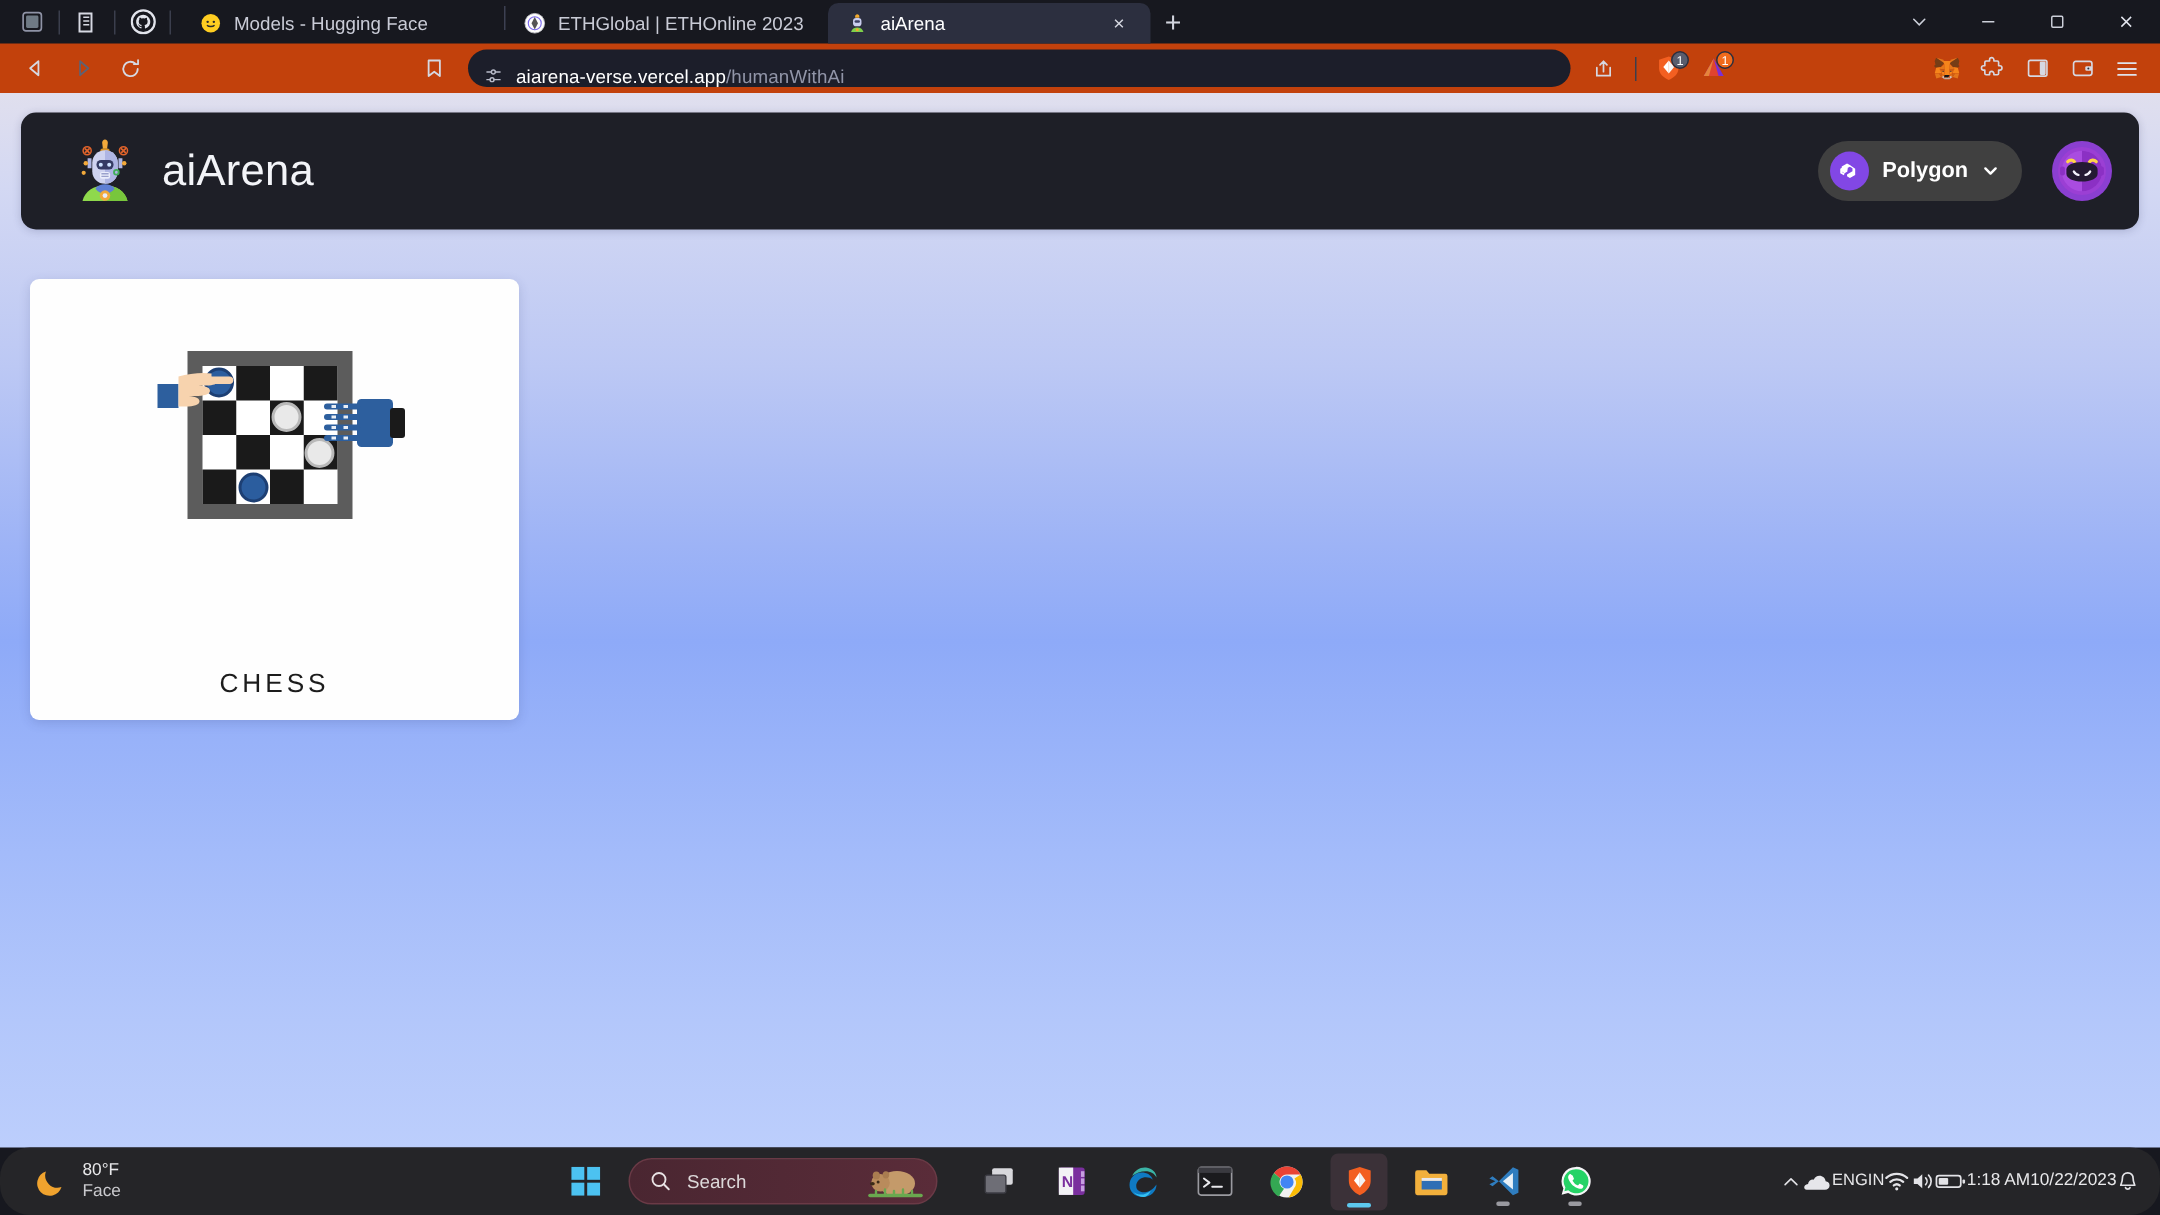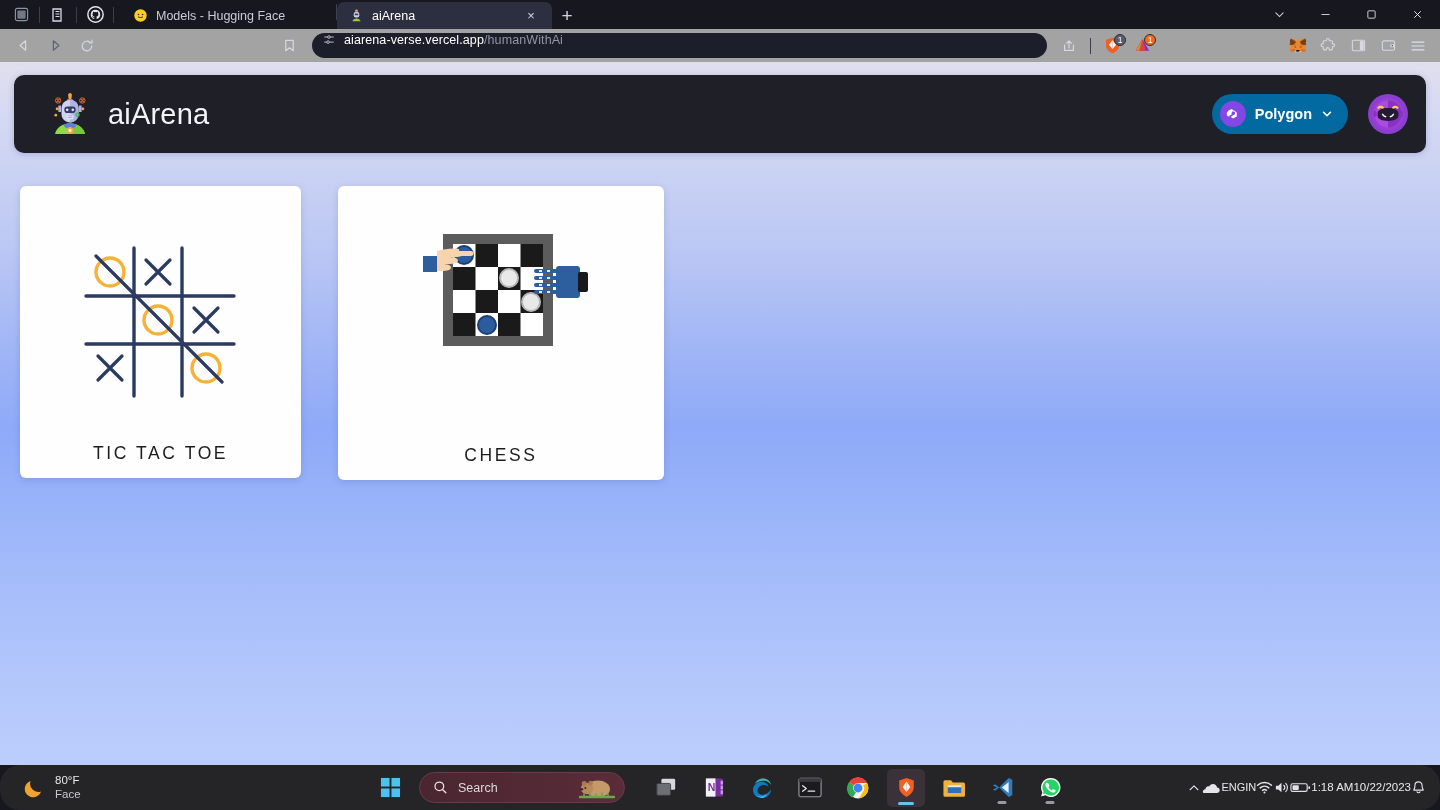--- a/index.html
+++ b/index.html
@@ -5,62 +5,62 @@
   * { box-sizing: border-box; margin: 0; padding: 0; }
   html, body {
     width: 1440px; height: 810px;
     overflow: hidden;
     font-family: "Liberation Sans", sans-serif;
     background: #17181f;
   }
   .screen { position: relative; width: 1440px; height: 810px; overflow: hidden; }
 
   
-  .browser { position: absolute; left:0; top:0; width:1440px; height:62px; background:#a3a3a3; }
+  .browser { position: absolute; left:0; top:0; width:1440px; height:62px; background:#c2410c; }
   .tabstrip { position:absolute; left:0; top:0; width:1440px; height:29px; background:#17181f; display:flex; align-items:flex-end; }
   .quickbtns { display:flex; align-items:center; height:29px; padding:0 4px 0 8px; gap:2px; }
   .qbtn { width:26px; height:24px; display:flex; align-items:center; justify-content:center; border-radius:4px; }
   .qsep { width:1px; height:16px; background:#3b3e4d; margin:0 3px; }
 
   .tabs { display:flex; align-items:flex-end; height:29px; }
   .tab { height:27px; display:flex; align-items:center; gap:8px; padding:0 12px; min-width:215px; max-width:250px;
          border-radius:7px 7px 0 0; font-size:12.5px; color:#c9cbd6; position:relative; }
   .tab.active { background:#2c2f3f; color:#ffffff; }
   .tab .tlabel { white-space:nowrap; overflow:hidden; text-overflow:ellipsis; flex:1; }
   .tab .tclose { width:18px; height:18px; display:flex; align-items:center; justify-content:center; color:#d5d7e0; font-size:13px; }
   .tab-divider { width:1px; height:16px; background:#3d4052; align-self:center; margin-bottom:6px;}
   .newtab { width:30px; height:27px; display:flex; align-items:center; justify-content:center; color:#d2d4de; font-size:19px; font-weight:300; }
 
   .wincontrols { position:absolute; right:0; top:0; height:29px; display:flex; align-items:center; }
   .wc { width:46px; height:29px; display:flex; align-items:center; justify-content:center; color:#cdd0da; }
 
   .navbar { position:absolute; left:0; top:29px; width:1440px; height:33px; display:flex; align-items:center; padding:0 8px; gap:2px; }
   .navbtn { width:30px; height:26px; display:flex; align-items:center; justify-content:center; border-radius:4px; }
-  .omnibox { flex:1; height:25px; background:#1c1e2a; border-radius:13px; display:flex; align-items:flex-start; padding:0 10px; gap:8px; margin:0 6px; }
+  .omnibox { flex:1; height:25px; background:#1c1e2a; border-radius:13px; display:flex; align-items:flex-end; padding:0 10px; gap:8px; margin:0 6px; }
   .url { font-size:12.5px; color:#ffffff; letter-spacing:0.1px; }
   .url .path { color:#9195a8; }
   .rightbtns { display:flex; align-items:center; gap:2px; }
   .rb { width:28px; height:26px; display:flex; align-items:center; justify-content:center; border-radius:4px; position:relative; }
   .badge { position:absolute; top:1px; right:0px; min-width:12px; height:12px; border-radius:6px; background:#5a5d6d;
            color:#fff; font-size:8.5px; display:flex; align-items:center; justify-content:center; padding:0 2px; border:1px solid #2c2f3f;}
   .badge.orange { background:#f06a1b; }
   .endsep { width:1px; height:16px; background:#3b3e4d; margin:0 5px; }
 
   
   .page { position:absolute; left:0; top:62px; width:1440px; height:703px;
           background: linear-gradient(180deg,#e0dfee 0%, #d3d8f3 9%, #bcc8f4 26%, #9db3f6 43%, #8eaaf8 52%, #a3bbfa 72%, #b3c7fb 88%, #bccefc 100%); }
 
   .appheader { position:absolute; left:14px; top:13px; width:1412px; height:78px; background:#1e1f27; border-radius:10px;
                display:flex; align-items:center; padding:0 18px 0 30px; box-shadow:0 1px 6px rgba(40,45,90,.22); }
   .brand { display:flex; align-items:center; gap:12px; }
   .brand .logo { width:52px; height:52px; position:relative; }
   .brand .btext { font-size:29px; color:#f3f4f8; letter-spacing:0.2px; font-weight:400; }
 
   .walletzone { margin-left:auto; display:flex; align-items:center; gap:16px; }
-  .chainpill { height:40px; background:#0369a1; border-radius:20px; display:flex; align-items:center; gap:9px; padding:0 15px 0 8px; }
+  .chainpill { height:40px; background:#404040; border-radius:20px; display:flex; align-items:center; gap:9px; padding:0 15px 0 8px; }
   .chainpill .dot { width:26px; height:26px; border-radius:50%; background:#8247e5; display:flex; align-items:center; justify-content:center; }
   .chainpill .nm { font-size:14.5px; color:#fff; font-weight:bold; }
   .acctpill { height:40px; background:#282a33; border-radius:20px; display:flex; align-items:center; padding:0 4px 0 16px; gap:10px; }
   .acctpill .bal { font-size:14.5px; color:#fff; font-weight:bold; }
   .acctinner { height:32px; background:#34363f; border-radius:16px; display:flex; align-items:center; gap:8px; padding:0 11px 0 4px; }
   .acctinner .av { width:24px; height:24px; border-radius:50%; background:radial-gradient(circle at 40% 35%, #f7b0a3, #e88b86 60%, #d96f70); position:relative; overflow:hidden;}
   .acctinner .addr { font-size:14px; color:#fff; font-weight:bold; }
   .chev { width:12px; height:12px; }
   .profileav { width:40px; height:40px; border-radius:50%; margin-left:4px; position:relative; overflow:hidden; background:#8b3fd1; }
 
@@ -136,20 +136,30 @@
                 <circle cx="8" cy="8" r="6.6" fill="#ffcd21"></circle>
                 <circle cx="5.8" cy="7" r=".85" fill="#2b2b2b"></circle>
                 <circle cx="10.2" cy="7" r=".85" fill="#2b2b2b"></circle>
                 <path d="M5.6 9.6c.7.9 4.1.9 4.8 0" stroke="#2b2b2b" stroke-width="1" fill="none" stroke-linecap="round"></path>
               </svg>
           </span>
           <span class="tlabel">Models - Hugging Face</span>
         </div>
         <div class="tab-divider"></div>
 
+        <div class="tab">
+          <span>
+            <svg width="15" height="15" viewBox="0 0 16 16">
+                <circle cx="8" cy="8" r="7" fill="#fdfdfd" stroke="#c2c2c8" stroke-width=".6"></circle>
+                <circle cx="8" cy="8" r="4.6" fill="none" stroke="#7b68ee" stroke-width=".8"></circle>
+                <path d="M8 3.6 10.3 8 8 12.4 5.7 8z" fill="#555"></path>
+              </svg>
+          </span>
+          <span class="tlabel">ETHGlobal | ETHOnline 2023</span>
+        </div>
 
         <div class="tab active">
           <span>
             <svg width="15" height="15" viewBox="0 0 16 16">
               <path d="M8 1.6c.9 0 1.5.7 1.5 1.5v1h-3v-1c0-.8.6-1.5 1.5-1.5z" fill="#f0a92e"></path>
               <rect x="5" y="4.2" width="6" height="6" rx="2.2" fill="#c9cdee"></rect>
               <rect x="6.1" y="5.8" width="3.8" height="1.9" rx=".9" fill="#3b3f63"></rect>
               <path d="M3.6 14.2c.6-2.1 2.3-3.1 4.4-3.1s3.8 1 4.4 3.1z" fill="#7fd14b"></path>
               <circle cx="8" cy="12.6" r="1.1" fill="#f0a92e"></circle>
             </svg>
@@ -348,48 +358,20 @@
             <path d="M14.6 20.4c1 1.5 2.2 2.2 3 2.2M25.4 20.4c-1 1.5-2.2 2.2-3 2.2" stroke="#f2f0fa" stroke-width="1.6" fill="none" stroke-linecap="round"></path>
             <rect x="5.4" y="17" width="3.2" height="6" rx="1.4" fill="#8b30c4"></rect>
             <rect x="31.4" y="17" width="3.2" height="6" rx="1.4" fill="#8b30c4"></rect>
           </svg>
         </div>
       </div>
     </div>
 
     <div class="cards">
 
-      <div class="card tic">
-        <div class="art">
-          <svg width="170" height="160" viewBox="0 0 170 160">
-            <g stroke="#2b3a63" stroke-width="3.4" stroke-linecap="round">
-              <path d="M58 6v148M106 6v148M10 54h148M10 102h148"></path>
-            </g>
-
-            <g stroke="#2b3a63" stroke-width="3.2" stroke-linecap="round">
-              <path d="M70 18l24 24M94 18l-24 24"></path>
-            </g>
-
-            <g stroke="#2b3a63" stroke-width="3.2" stroke-linecap="round">
-              <path d="M118 66l24 24M142 66l-24 24"></path>
-            </g>
-
-            <g stroke="#2b3a63" stroke-width="3.2" stroke-linecap="round">
-              <path d="M22 114l24 24M46 114l-24 24"></path>
-            </g>
-
-            <circle cx="34" cy="30" r="14" fill="none" stroke="#f5b335" stroke-width="3.4"></circle>
-            <circle cx="82" cy="78" r="14" fill="none" stroke="#f5b335" stroke-width="3.4"></circle>
-            <circle cx="130" cy="126" r="14" fill="none" stroke="#f5b335" stroke-width="3.4"></circle>
-
-            <path d="M20 14l126 126" stroke="#2b3a63" stroke-width="3.2" stroke-linecap="round" fill="none"></path>
-          </svg>
-        </div>
-        <div class="cname">TIC TAC TOE</div>
-      </div>
 
       <div class="card chess">
         <div class="art">
           <svg width="200" height="130" viewBox="0 0 200 130">
 
             <rect x="42" y="8" width="110" height="112" fill="#5c5c5c"></rect>
             <rect x="52" y="18" width="90" height="92" fill="#ffffff"></rect>
             <g fill="#1a1a1a">
               <rect x="74.5" y="18" width="22.5" height="23"></rect>
                 <rect x="119.5" y="18" width="22.5" height="23"></rect>

